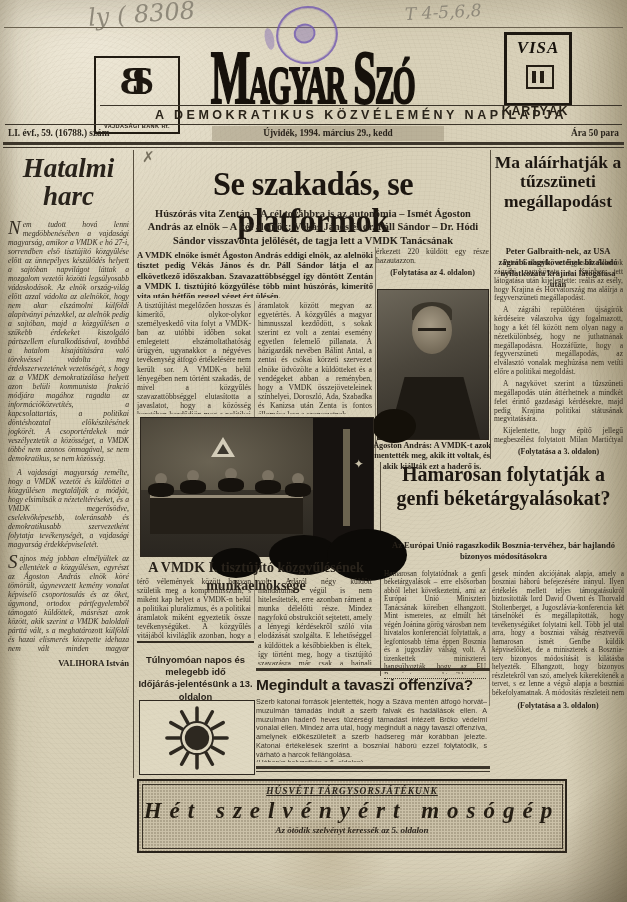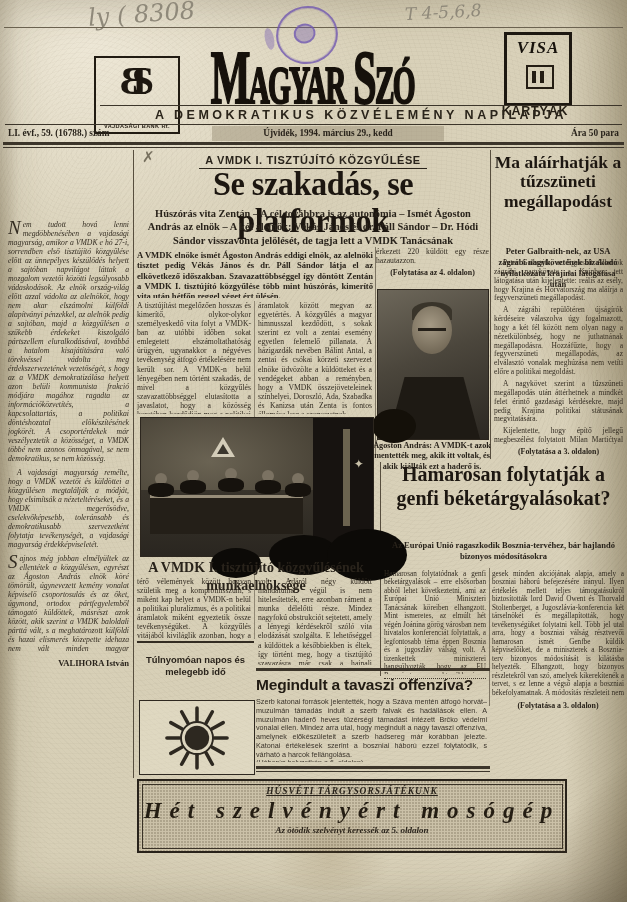--- a/index.html
+++ b/index.html
@@ -128,32 +128,30 @@
   <div class="hr" style="left:3px;top:142px;width:621px;height:2.5px;"></div>
   <div class="hr" style="left:3px;top:147px;width:621px;"></div>
 
   <div class="vr" style="left:133px;top:150px;height:628px;"></div>
   <div class="vr" style="left:254px;top:301px;height:338px;opacity:.55;"></div>
   <div class="vr" style="left:375px;top:247px;height:208px;opacity:.7;"></div>
   <div class="vr" style="left:490px;top:150px;height:309px;"></div>
   <div class="vr" style="left:380px;top:462px;height:214px;"></div>
   <div class="vr" style="left:489px;top:568px;height:138px;opacity:.7;"></div>
 
+  <div class="abs c edit-title" style="left:8px;top:154px;width:121px;">Hatalmi harc</div>
   <div class="abs clip edit-body j" style="left:8px;top:220px;width:121px;height:434px;">
     <p class="dc">Nem tudott hová lenni megdöbbenésében a vajdasági magyarság, amikor a VMDK e hó 27-i, sorrendben első tisztújító közgyűlése előtt az ünnepélyes készülődés helyett a sajtóban napvilágot láttak a mozgalom vezetői közötti legsúlyosabb vádaskodások. Az elnök ország-világ előtt azzal vádolta az alelnököt, hogy nem akar elszámolni külföldi alapítványi pénzekkel, az alelnök pedig a sajtóban, majd a közgyűlésen a szűkebb érdekeket kiszolgáló pártszellem eluralkodásával, továbbá a hatalom kisajátítására való törekvéssel vádolta meg érdekszervezetének vezetőségét, s hogy az a VMDK demokratizálása helyett azon belüli kommunista frakció módjára magához ragadta az információközvetítés, a kapcsolattartás, a politikai döntéshozatal előkészítésének jogkörét. A csoportérdekek már veszélyeztetik a közösséget, a VMDK többé nem azonos önmagával, se nem demokratikus, se nem közösség.</p>
     <p>A vajdasági magyarság remélte, hogy a VMDK vezetői és küldöttei a közgyűlésen megtalálják a módját, hogy elsimítsák a nézeteltéréseket, és a VMDK megerősödve, cselekvőképesebb, toleránsabb és demokratikusabb szervezetként folytatja tevékenységét, a vajdasági magyarság érdekképviseletét.</p>
     <p class="dc">Sajnos még jobban elmélyültek az ellentétek a közgyűlésen, egyrészt az Ágoston András elnök köré tömörült, úgynevezett kemény vonalat képviselő csoportosulás és az őket, úgymond, ortodox pártfegyelemből támogató küldöttek, másrészt azok között, akik szerint a VMDK baloldali párttá vált, s a meghatározott külföldi és hazai elismerés közepette idehaza nem vált minden magyar érdekszervezetévé, sem pedig olyan tényezővé, amely életet tudna lehelni az egyébként már köztudatban élő autonómia koncepciójába.</p>
 
   </div>
   <div class="abs" style="left:8px;top:658px;width:121px;text-align:right;font-weight:bold;font-size:8.6px;">VALIHORA István</div>
 
   <div class="abs xmark" style="left:142px;top:148px;">✗</div>
-  <div class="abs c" style="left:137px;top:150px;width:352px;">
-    <span class="kicker sans">A VMDK I. TISZTÚJÍTÓ KÖZGYŰLÉSE</span>
-  </div>
   <div class="abs c headline" style="left:137px;top:166px;width:352px;">Se szakadás, se platformok</div>
   <div class="abs c deck" style="left:140px;top:207px;width:346px;">Húszórás vita Zentán – A cél továbbra is az autonómia – Ismét Ágoston András az elnök – A két alelnök: Vékás János és dr. Páll Sándor – Dr. Hódi Sándor visszavonta jelölését, de tagja lett a VMDK Tanácsának</div>
   <div class="abs clip lede j" style="left:137px;top:250px;width:236px;height:48px;">A VMDK elnöke ismét Ágoston András eddigi elnök, az alelnöki tisztet pedig Vékás János és dr. Páll Sándor látja el az elkövetkező időszakban. Szavazattöbbséggel így döntött Zentán a VMDK I. tisztújító közgyűlése több mint húszórás, kimerítő vita után hétfőn reggel véget ért ülésén.</div>
 
   <div class="abs" style="left:376px;top:247px;width:113px;">
     <div class="body j">érkezett 220 küldött egy része hazautazzon.</div>
     <div class="c jumpnote" style="margin-top:3px;">(Folytatása az 4. oldalon)</div>
   </div>
 
   <div class="abs photo ph1" style="left:377px;top:289px;width:110px;height:149px;">
@@ -184,20 +182,21 @@
     <div class="aud" style="left:80%;bottom:-18%;width:80px;height:52px;"></div>
     <div class="aud" style="left:30%;bottom:-16%;width:50px;height:30px;"></div>
   </div>
   <div class="abs c cap" style="left:140px;top:559px;width:232px;font-size:14px;">A VMDK I. tisztújító közgyűlésének munkaelnöksége</div>
 
   <div class="abs clip body j" style="left:137px;top:577px;width:114px;height:62px;">térő vélemények között hogyan születik meg a kompromisszum, s miként kap helyet a VMDK-n belül a politikai pluralizmus, és a politikai áramlatok miként egyeztetik össze tevékenységüket. A közgyűlés vitájából kiviláglik azonban, hogy a hármas magyar autonómia megvalósítását illetően a különböző politikai</div>
   <div class="abs clip body j" style="left:258px;top:577px;width:114px;height:88px;">volt, Adáról négy küldött mandátumát végül is nem hitelesítették, erre azonban ráment a munka délelőtti része. Mindez nagyfokú obstrukciót sejtetett, amely a lényegi kérdésekről szóló vita elodázását szolgálta. E lehetőséggel a küldöttek a későbbiekben is éltek, így történt meg, hogy a tisztújító szavazásra már csak a hajnali órákban került sor, amikorra a Vajdaság minden részéről Zentára</div>
 
   <div class="abs" style="left:137px;top:641px;width:117px;border-top:2.5px solid #332c22;padding-top:11px;">
     <div class="c wx sans">Túlnyomóan napos és melegebb idő</div>
+    <div class="c wx sans">Időjárás-jelentésünk a 13. oldalon</div>
   </div>
   <div class="abs sunbox" style="left:139px;top:700px;width:114px;height:73px;">
     <svg width="64" height="64" viewBox="0 0 100 100">
       <g stroke="#2d2820" stroke-width="5.5" stroke-linecap="round">
         <line x1="77" y1="50" x2="97" y2="50"></line>
           <line x1="73" y1="64" x2="91" y2="74"></line>
         <line x1="64" y1="73" x2="74" y2="91"></line>
           <line x1="50" y1="77" x2="50" y2="97"></line>
         <line x1="36" y1="73" x2="26" y2="91"></line>
           <line x1="27" y1="64" x2="9" y2="74"></line>

